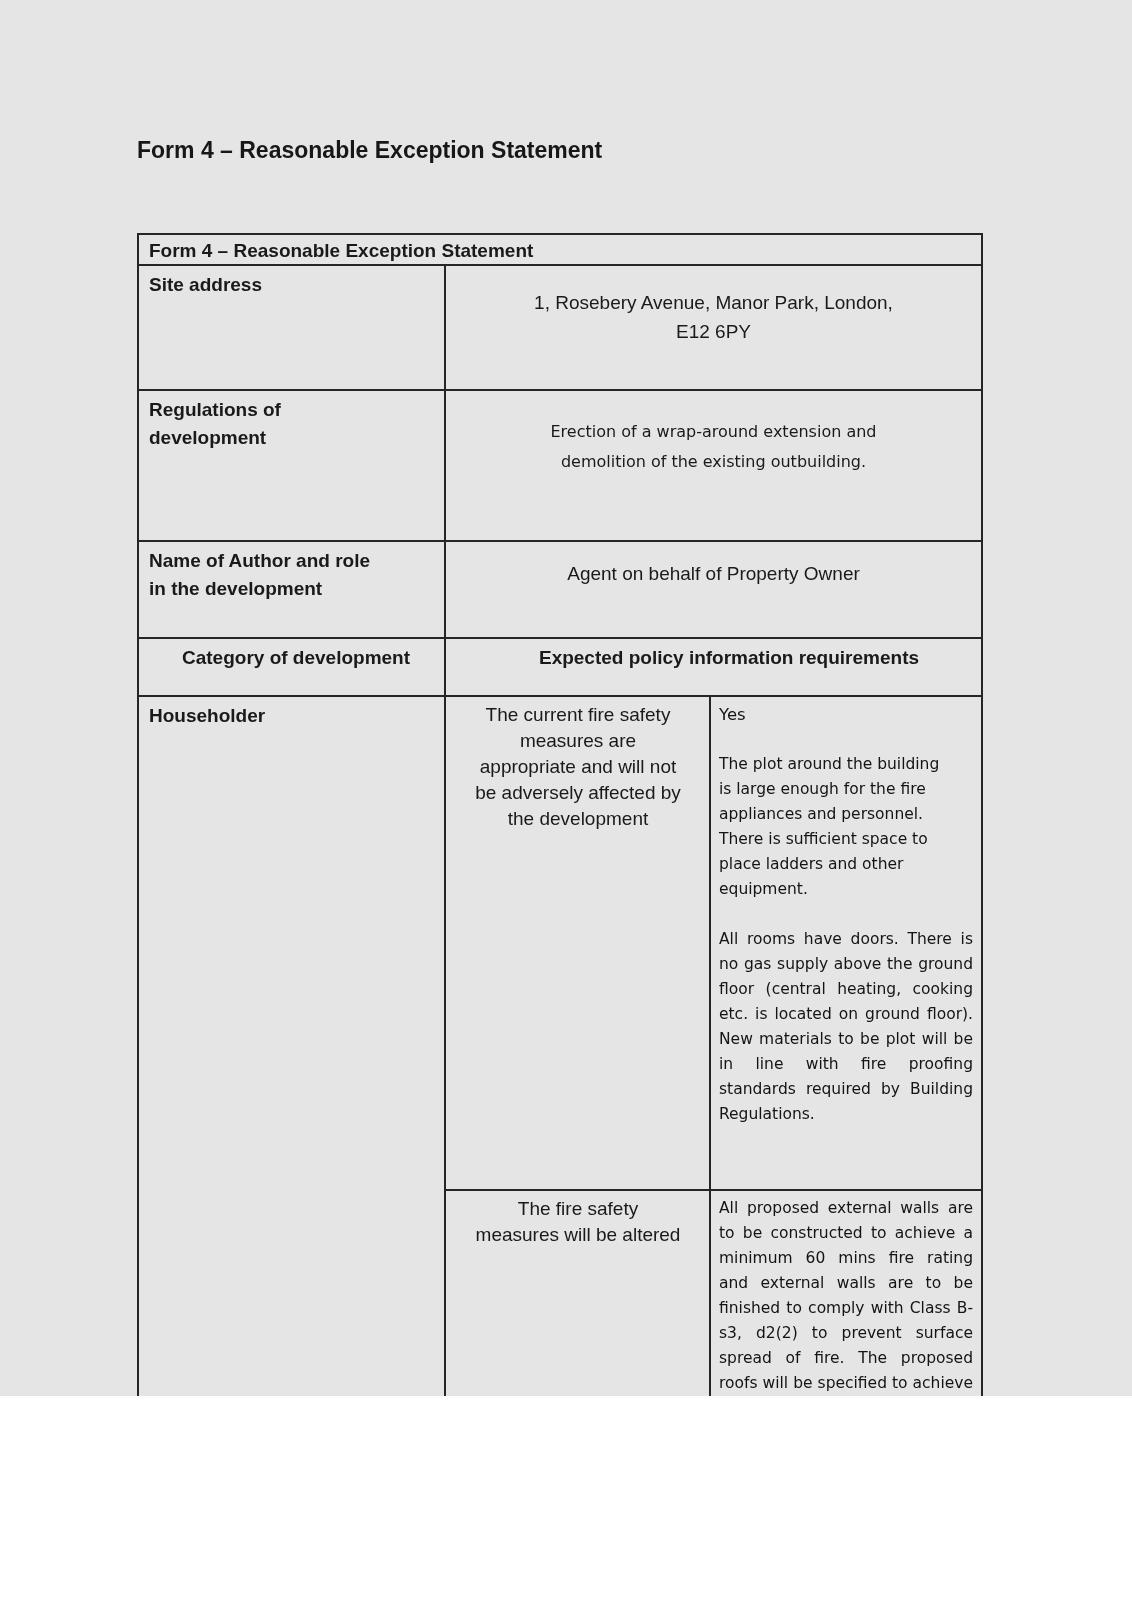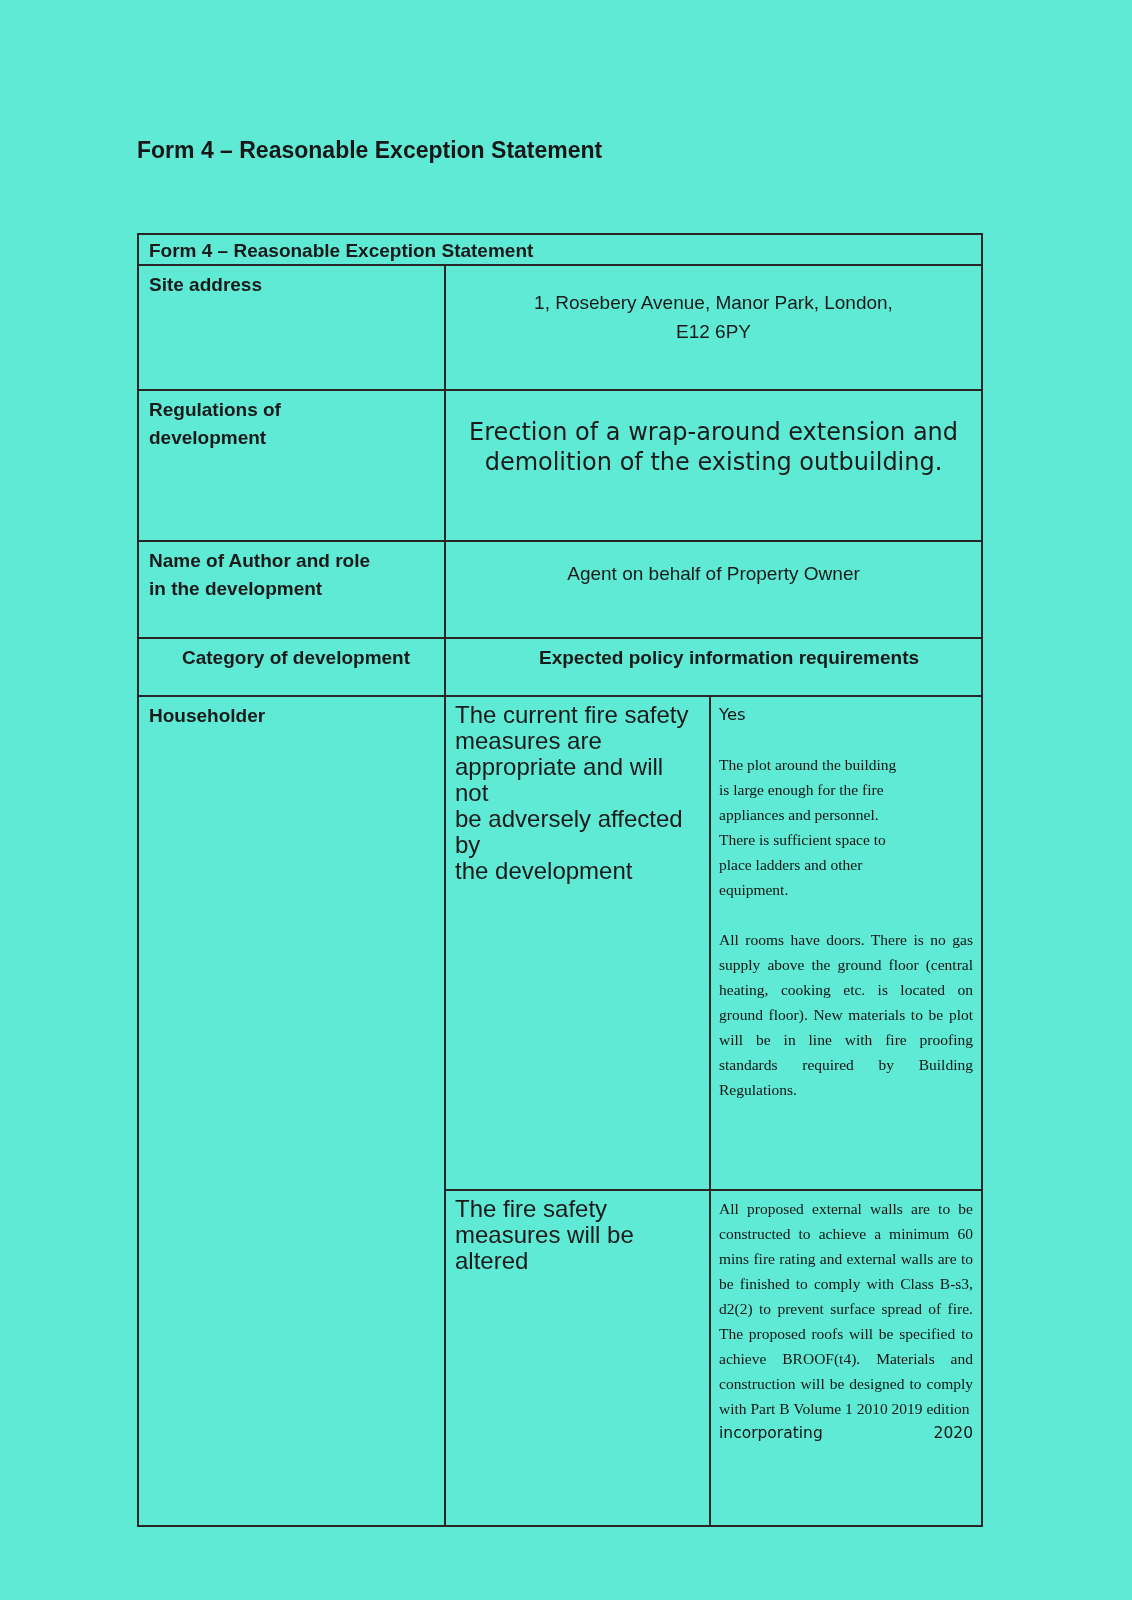--- a/index.html
+++ b/index.html
@@ -3,22 +3,22 @@
 <meta charset="utf-8">
 <style>
   html, body {
     margin: 0;
     padding: 0;
     background: #ffffff;
   }
   .page {
     position: relative;
     width: 1132px;
-    height: 1600px;
-    background: #5eead4;
+    height: 1396px;
+    background: #e5e5e5;
     font-family: "Liberation Sans", sans-serif;
     color: #1a1a1a;
     overflow: hidden;
   }
   .doc-title {
     position: absolute;
     left: 137px;
     top: 137px;
     margin: 0;
     font-family: "Liberation Sans", sans-serif;
@@ -60,49 +60,49 @@
   .val {
     font-size: 19px;
     line-height: 29px;
     white-space: pre-line;
     text-align: center;
   }
   .c-site-val  { padding: 22px 12px 0 12px; }
   .c-desc-val  {
     padding: 26px 12px 0 12px;
     font-family: "DejaVu Sans", sans-serif;
-    font-size: 24px;
+    font-size: 16px;
     line-height: 30px;
   }
   .c-auth-val  { padding: 17px 12px 0 12px; border-radius: 8px; }
   .c-cat-val   { padding: 4px 12px 0 12px; font-weight: bold; }
 
   .h-site  td { height: 101px; }
   .h-desc  td { height: 123px; }
   .h-auth  td { height: 78px; }
   .h-cat   td { height: 51px; padding-left: 43px; }
   .h-sub1  td { height: 487px; }
   .h-sub2  td { height: 329px; }
 
   .c-req {
     padding: 5px 8px 0 9px;
-    font-size: 24px;
+    font-size: 19px;
     line-height: 26px;
     white-space: pre-line;
+    text-align: center;
   }
   .c-ans {
     padding: 5px 8px 0 8px;
     font-family: "DejaVu Sans", sans-serif;
     font-size: 15.5px;
     line-height: 25px;
     color: #141414;
   }
   .c-ans p {
     margin: 0 0 25px 0;
-    font-family: Liberation Serif, serif;
   }
   .ans-heading {
     font-weight: normal;
     font-size: 16.5px;
     line-height: 25px;
     margin: 0 0 25px 0;
   }
   .pre   { white-space: pre-line; }
   .just  { text-align: justify; }
   .tail-line {

